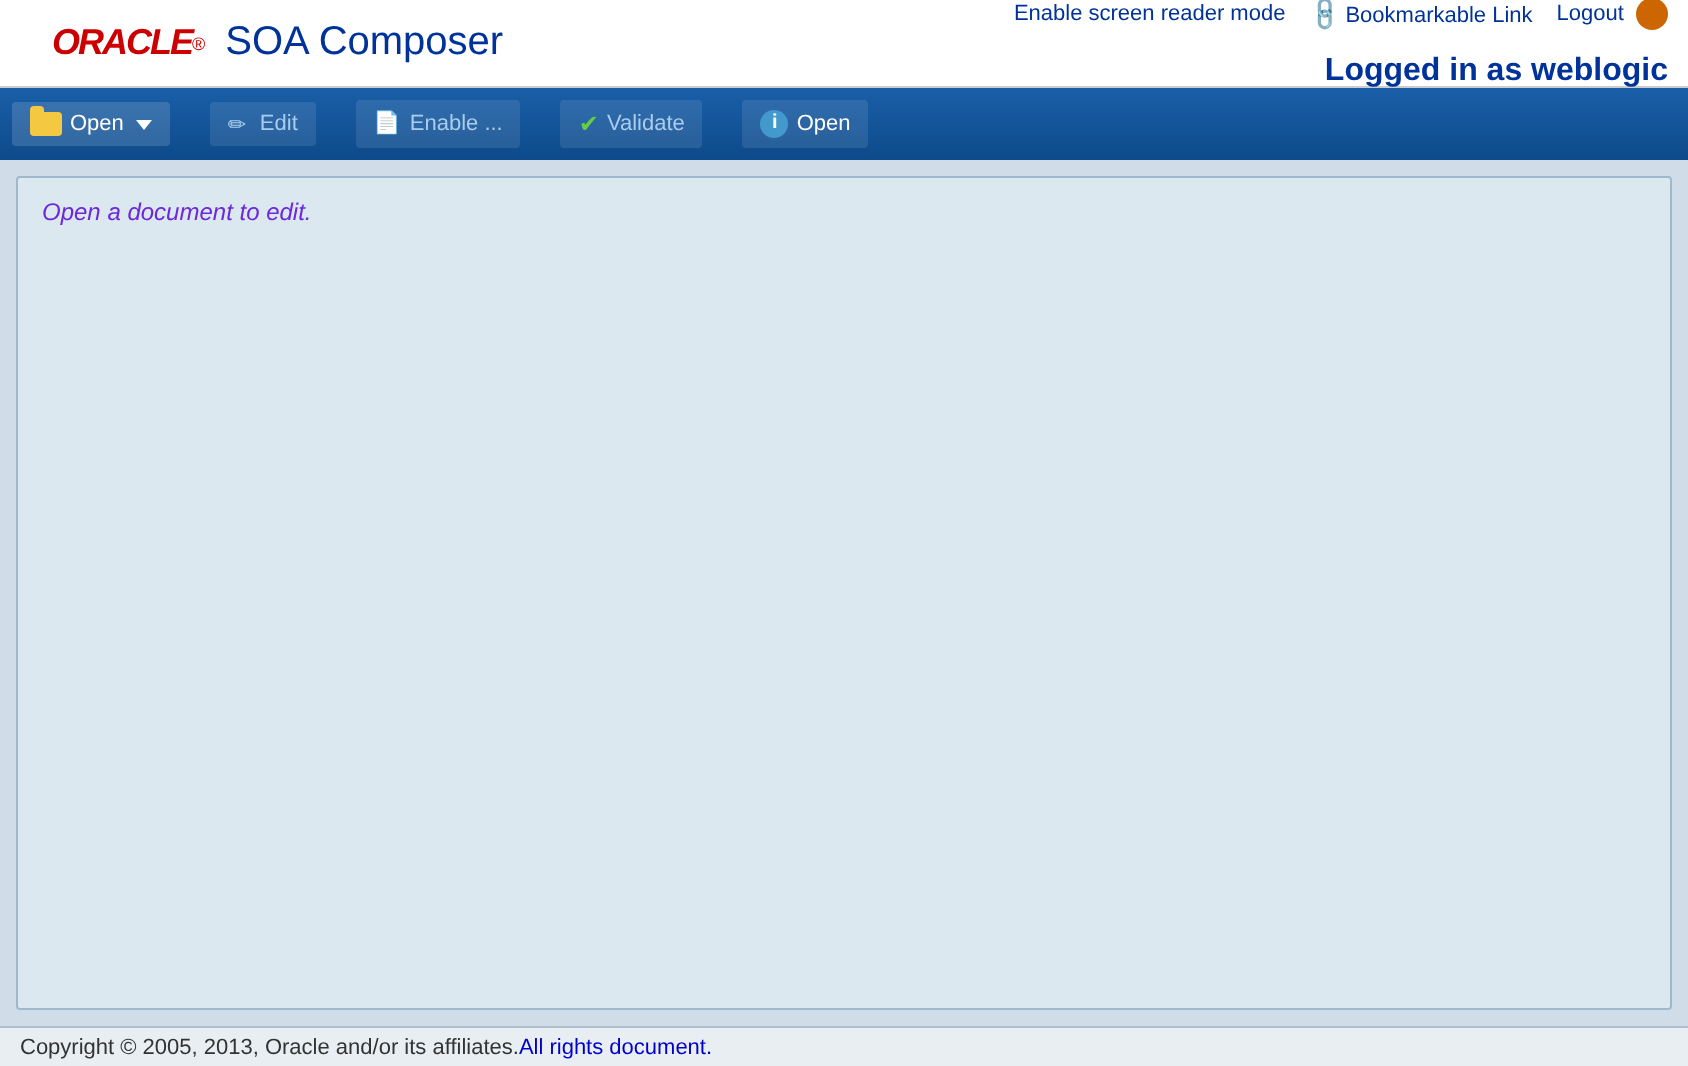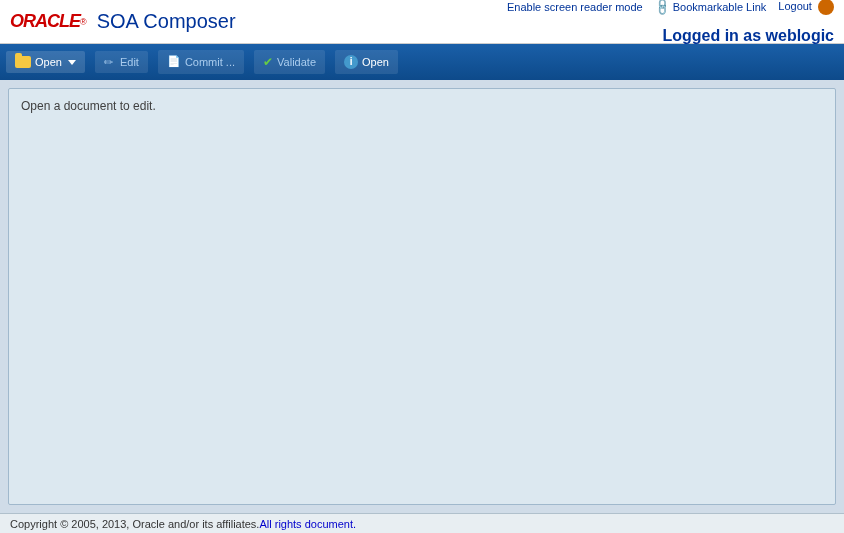--- a/index.html
+++ b/index.html
@@ -20,20 +20,21 @@
       display: flex;
       align-items: center;
       justify-content: space-between;
       padding: 0 10px;
       border-bottom: 1px solid #ccc;
     }
     #logo-area {
       display: flex;
       align-items: center;
       gap: 6px;
+      margin-left: 16px;
     }
     #oracle-logo {
       display: flex;
       align-items: center;
     }
     .oracle-text {
       font-size: 18px;
       font-weight: bold;
       color: #cc0000;
       font-style: italic;
@@ -87,21 +88,21 @@
       color: #003399;
     }
 
     
     #toolbar {
       background: linear-gradient(to bottom, #1a5fa8, #0d4a8a);
       height: 36px;
       display: flex;
       align-items: center;
       padding: 0 6px;
-      gap: 10px;
+      gap: 20px;
     }
     .toolbar-btn {
       display: flex;
       align-items: center;
       gap: 4px;
       padding: 4px 8px;
       color: #ffffff;
       font-size: 11px;
       cursor: pointer;
       background: rgba(255,255,255,0.1);
@@ -209,22 +210,23 @@
       flex: 1;
       background: #dce8f0;
       border: 1px solid #a0b8cc;
       border-radius: 2px;
       padding: 8px;
       display: flex;
       flex-direction: column;
     }
     #content-message {
       font-size: 12px;
-      color: #404040;
+      color: #6d28d9;
       padding: 2px 4px;
+      font-style: italic;
     }
 
     
     #footer {
       background: #e8eef2;
       border-top: 1px solid #b0c0cc;
       height: 20px;
       display: flex;
       align-items: center;
       padding: 0 10px;
@@ -279,21 +281,21 @@
     <span class="icon-folder"></span>
     <span>Open</span>
     <span class="dropdown-arrow"></span>
   </div>
   <div class="toolbar-btn disabled">
     <span class="icon-pencil"></span>
     <span>Edit</span>
   </div>
   <div class="toolbar-btn disabled">
     <span class="icon-commit"></span>
-    <span>Commit ...</span>
+    <span>Enable ...</span>
   </div>
   <div class="toolbar-btn disabled">
     <span class="icon-validate"></span>
     <span>Validate</span>
   </div>
   <div class="toolbar-btn">
     <span class="icon-info">i</span>
     <span>Open</span>
   </div>
   <div class="toolbar-spacer"></div>

